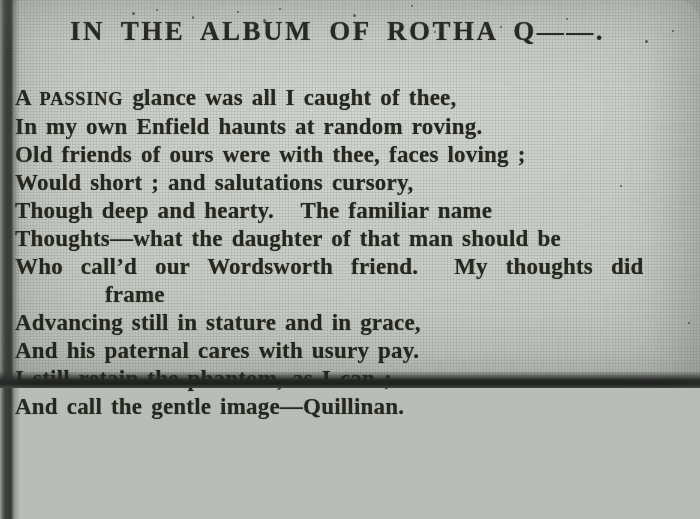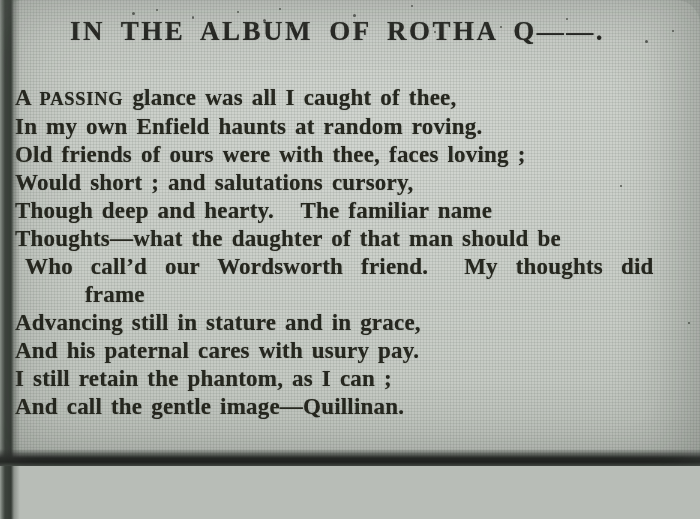--- a/index.html
+++ b/index.html
@@ -7,21 +7,21 @@
     padding: 0;
     width: 700px;
     height: 519px;
     overflow: hidden;
     background: #b8bdb7;
     font-family: "Liberation Serif", serif;
   }
   .page {
     position: relative;
     width: 700px;
-    height: 466px;
+    height: 388px;
     background:
       radial-gradient(140% 120% at 55% 30%,
         rgba(255,255,255,0.25) 0%,
         rgba(255,255,255,0.08) 40%,
         rgba(25,30,25,0.08) 75%,
         rgba(25,30,25,0.20) 100%),
       #c3c8c1;
     border-radius: 24px;
   }
   
@@ -79,22 +79,22 @@
     top: 84px; left: 15px; right: 4px;
     font-size: 23px;
     font-weight: bold;
     line-height: 28px;
     color: #26271f;
     word-spacing: 3px;
     letter-spacing: 0.2px;
     text-shadow: 0 0 1px rgba(55,58,50,0.6);
   }
   .poem-line { white-space: pre; }
-  .poem-line.indent { padding-left: 70px; }
-  .poem-line.justify { word-spacing: 12px; padding-left: 10px; }
+  .poem-line.indent { padding-left: 90px; }
+  .poem-line.justify { word-spacing: 12px; }
   .smallcaps { font-size: 0.8em; letter-spacing: 0.8px; margin-top: 7px; }
   .speck {
     position: absolute;
     background: #41443e;
     border-radius: 50%;
     opacity: 0.85;
     pointer-events: none;
   }
 </style>
 </head>

